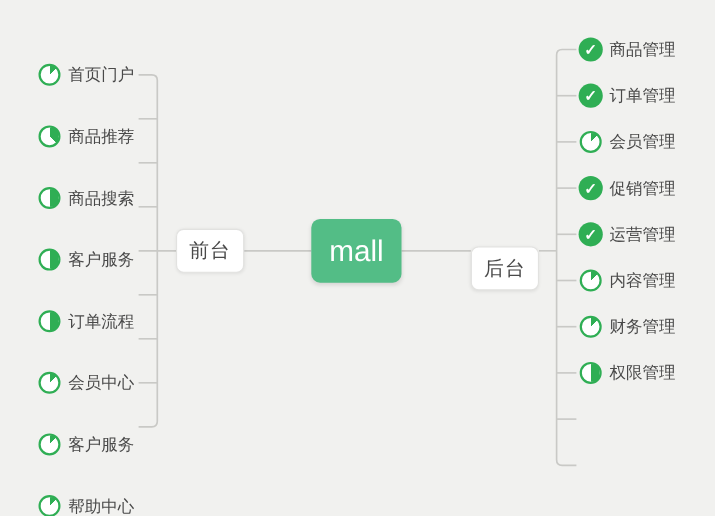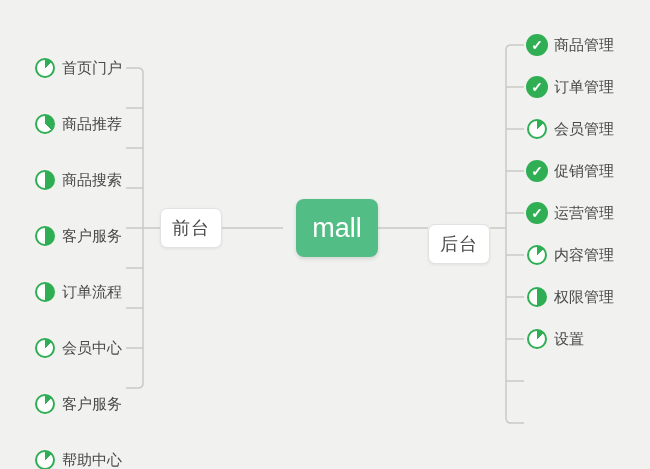--- a/index.html
+++ b/index.html
@@ -27,21 +27,21 @@
     border: 1px solid var(--node_border, #e2e2e0);
     border-radius: 7px;
     box-shadow: 0 1px 3px rgba(0,0,0,0.07);
     font-size: 18px;
     letter-spacing: 1px;
     text-align: center;
   }
   #front-node { left:160px; top:208px; width:62px; height:40px; }
   #back-node  { left:428px; top:224px; width:62px; height:40px; }
   #mall-node {
-    left:296px; top:199px; width:82px; height:58px;
+    left:283px; top:199px; width:82px; height:58px;
     background: var(--node_green, #53bd86);
     border-radius: 8px;
     box-shadow: 0 2px 4px rgba(0,0,0,0.12);
     color:#ffffff; font-size:27px;
   }
 
   .branch { position:absolute; display:flex; flex-direction:column; }
   #left-branch  { left:0;   top:48px; width:126px;gap:16px; }
   #right-branch { left:522px; top:24px; width:128px; }
   #left-branch  .row { height:40px; justify-content:flex-end; padding-right:4px; }
@@ -210,29 +210,29 @@
       </div>
 
       <div class="row">
         <span class="icon-box">
           <span class="picon pie" style="background: conic-gradient(rgb(47, 174, 84) 0%, rgb(47, 174, 84) 12.5%, rgb(255, 255, 255) 12.5%, rgb(255, 255, 255) 100%);"></span>
         </span>
         <span>内容管理</span>
       </div>
 
 
+      <div class="row">
+        <span class="icon-box">
+          <span class="picon pie" style="background: conic-gradient(rgb(47, 174, 84) 0%, rgb(47, 174, 84) 12.5%, rgb(255, 255, 255) 12.5%, rgb(255, 255, 255) 100%);"></span>
+        </span>
+        <span>财务管理</span>
+      </div>
 
       <div class="row">
         <span class="icon-box">
           <span class="picon pie" style="background: conic-gradient(rgb(47, 174, 84) 0%, rgb(47, 174, 84) 50%, rgb(255, 255, 255) 50%, rgb(255, 255, 255) 100%);"></span>
         </span>
         <span>权限管理</span>
       </div>
 
-      <div class="row">
-        <span class="icon-box">
-          <span class="picon pie" style="background: conic-gradient(rgb(47, 174, 84) 0%, rgb(47, 174, 84) 12.5%, rgb(255, 255, 255) 12.5%, rgb(255, 255, 255) 100%);"></span>
-        </span>
-        <span>设置</span>
-      </div>
     </div>
 
 </div>
 
 </body></html>

